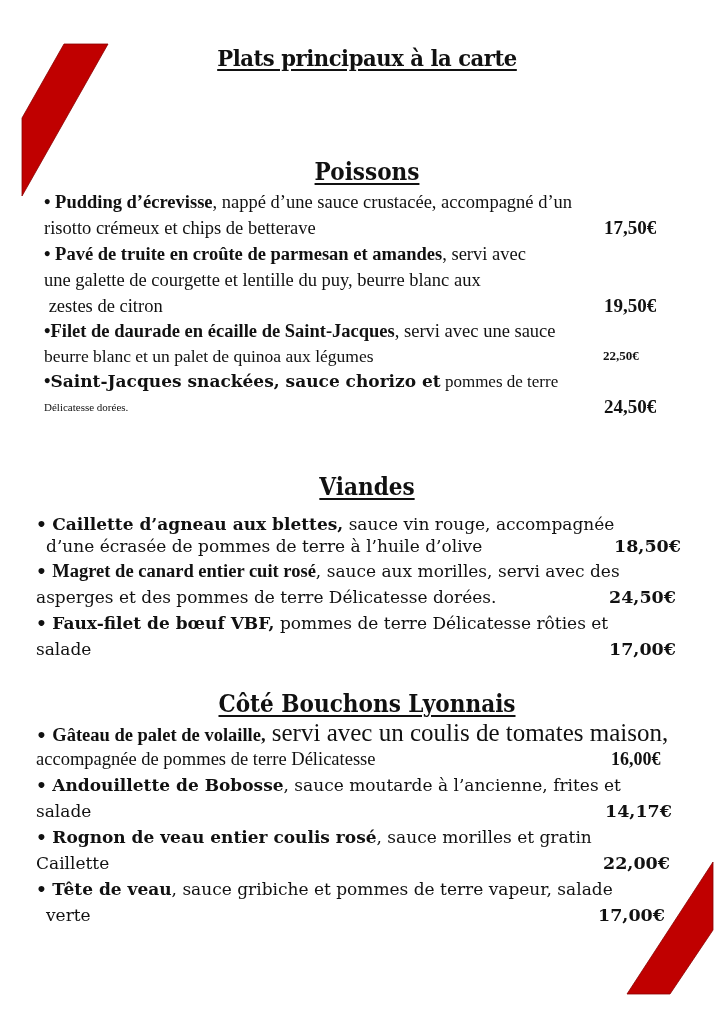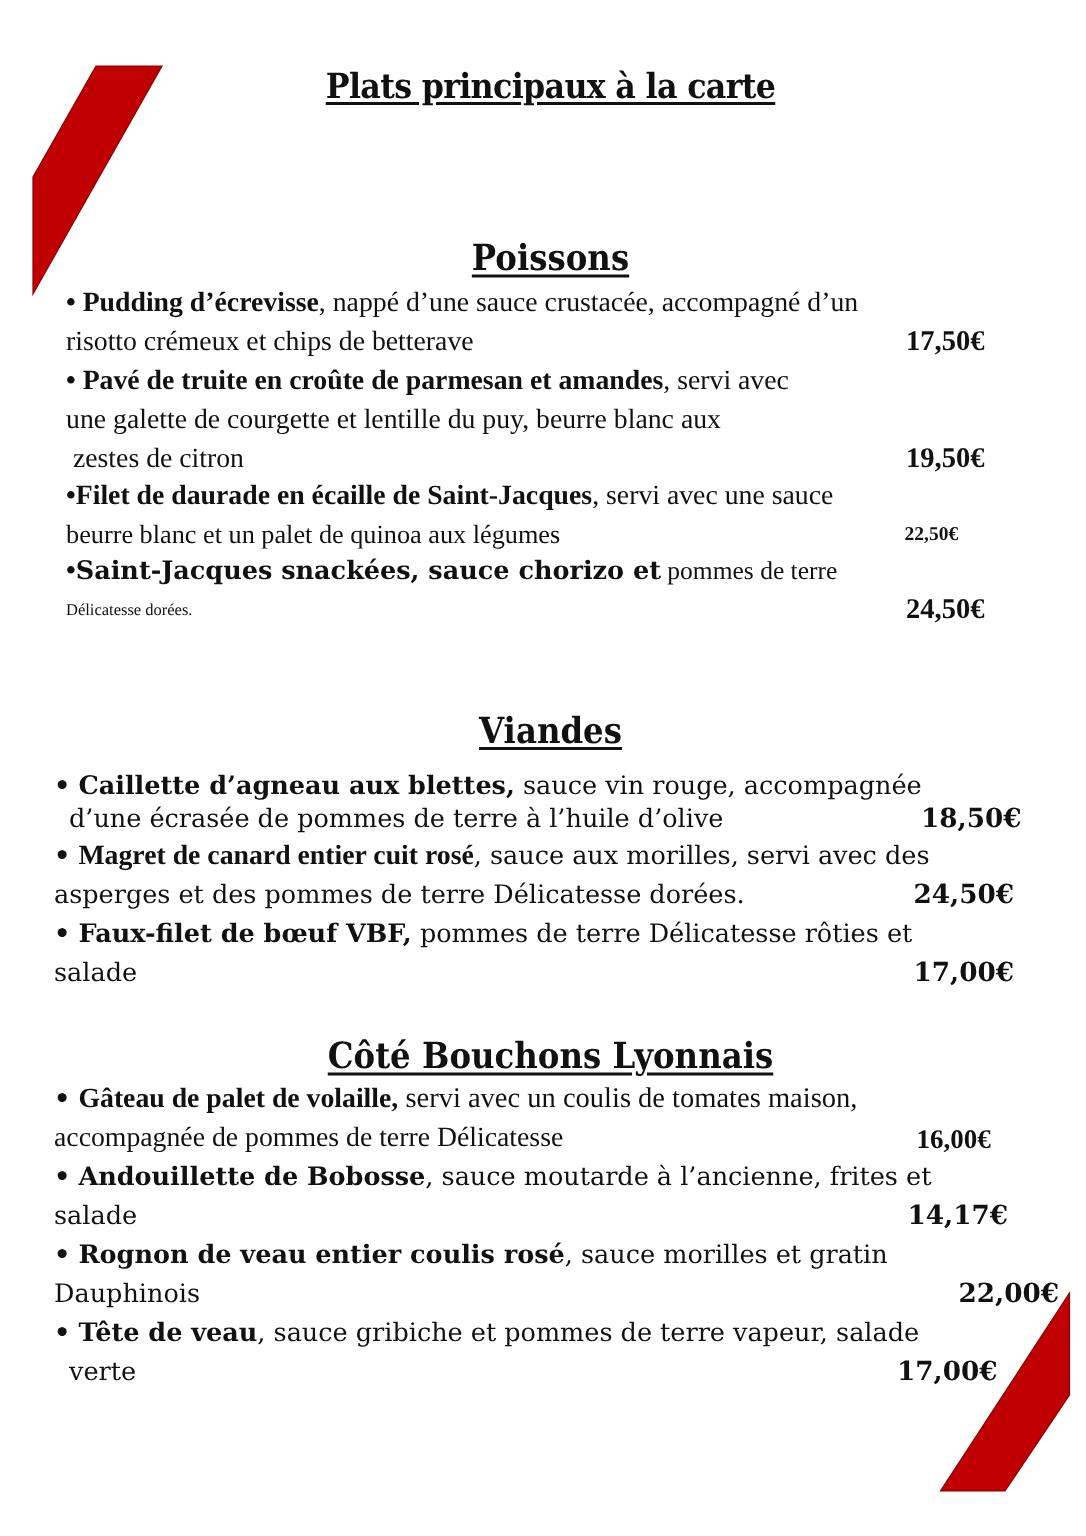--- a/index.html
+++ b/index.html
@@ -92,42 +92,42 @@
     <div class="price" style="left:609px; top:636px;">17,00€</div>
   </div>
 </section>
 
 <section class="sans-sec">
   <div class="section-title" style="top:689px;">Côté Bouchons Lyonnais</div>
 
   <div>
     <div class="line" style="left:36px; top:720px;">
       <span class="b">•</span>
-      <span class="b" style="font-family:'Liberation Serif',serif; font-size:18.5px;">Gâteau de palet de volaille,</span><span style="font-family:'Liberation Serif',serif; font-size:19px;"> servi avec un coulis de tomates maison,</span>
+      <span class="b" style="font-family:'Liberation Serif',serif; font-size:18.5px;">Gâteau de palet de volaille,</span><span style="font-family:'Liberation Serif',serif; font-size:25px;"> servi avec un coulis de tomates maison,</span>
     </div>
     <div class="line" style="left:36px; top:746px; font-family:'Liberation Serif',serif; font-size:18.5px;">accompagnée de pommes de terre Délicatesse</div>
     <div class="price" style="left:611px; top:746px; font-family:'Liberation Serif',serif; font-size:18px;">16,00€</div>
   </div>
 
   <div>
     <div class="line" style="left:36px; top:772px;">
       <span class="b">•</span>
       <span class="b">Andouillette de Bobosse</span><span>, sauce moutarde à l’ancienne, frites et</span>
     </div>
     <div class="line" style="left:36px; top:798px;">salade</div>
     <div class="price" style="left:605px; top:798px;">14,17€</div>
   </div>
 
   <div>
     <div class="line" style="left:36px; top:824px;">
       <span class="b">•</span>
       <span class="b">Rognon de veau entier coulis rosé</span><span>, sauce morilles et gratin</span>
     </div>
-    <div class="line" style="left:36px; top:850px;">Dauphinois</div>
-    <div class="price" style="left:603px; top:850px;margin-left:36px;">22,00€</div>
+    <div class="line" style="left:36px; top:850px;">Caillette</div>
+    <div class="price" style="left:603px; top:850px;">22,00€</div>
   </div>
 
   <div>
     <div class="line" style="left:36px; top:876px;">
       <span class="b">•</span>
       <span class="b">Tête de veau</span><span>, sauce gribiche et pommes de terre vapeur, salade</span>
     </div>
     <div class="line" style="left:46px; top:902px;">verte</div>
     <div class="price" style="left:598px; top:902px;">17,00€</div>
   </div>

